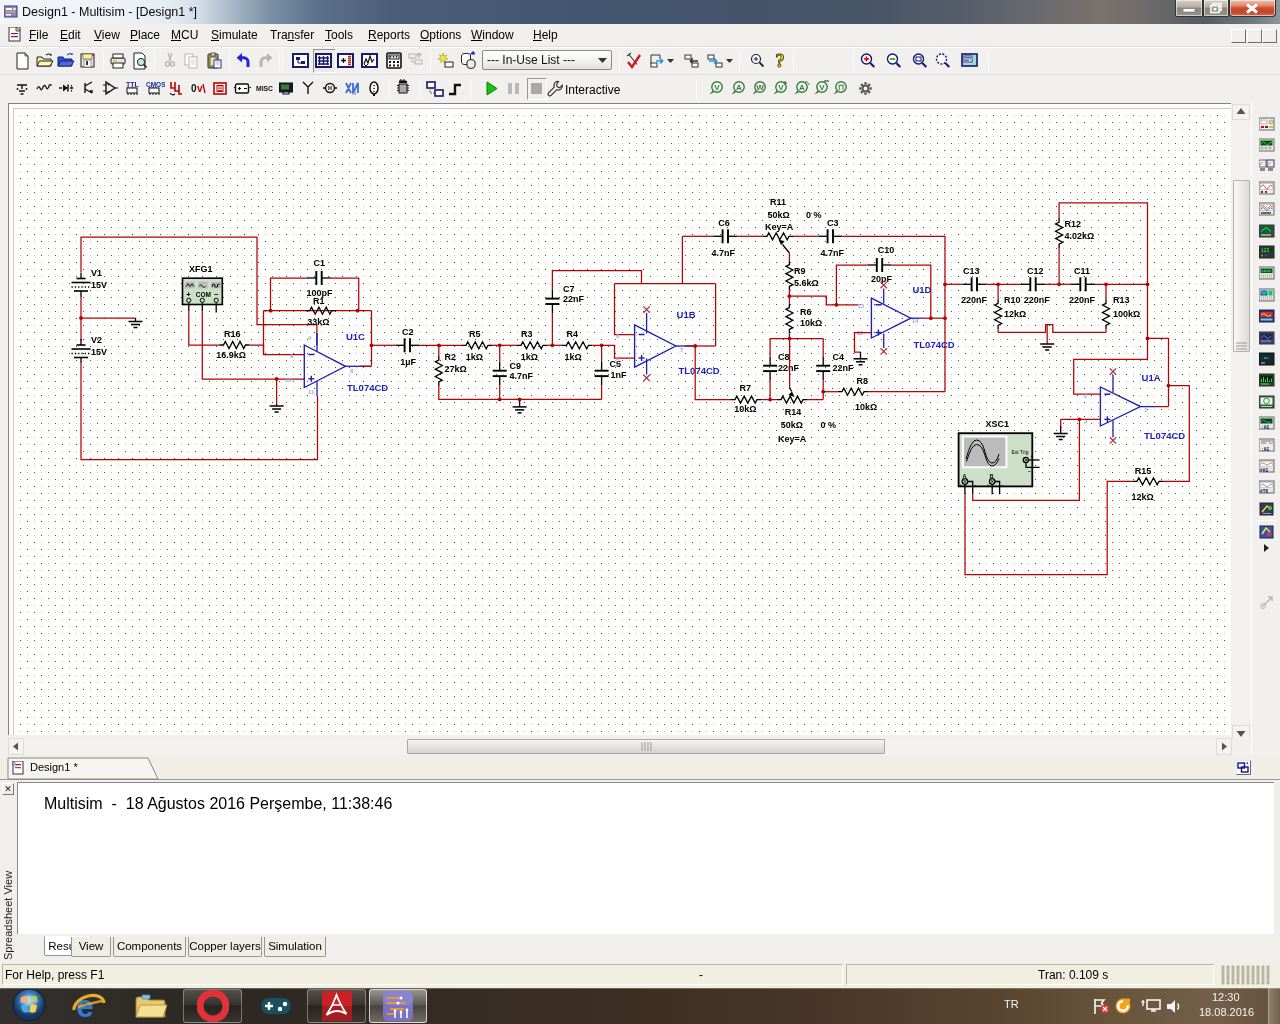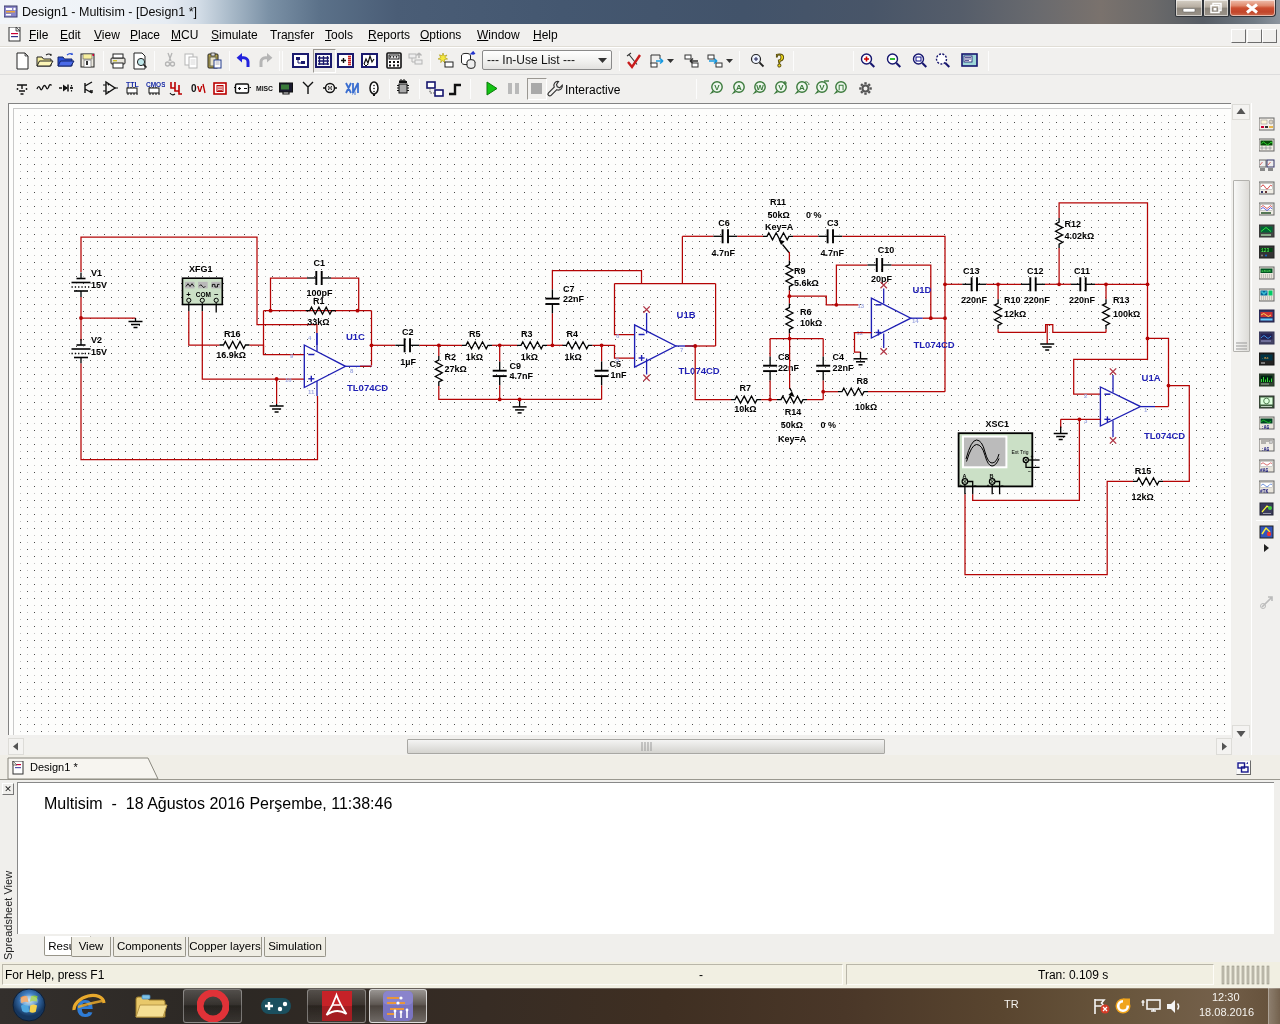--- a/index.html
+++ b/index.html
@@ -115,21 +115,21 @@
       <div class="mi" style="left:29px;"><u>F</u>ile</div>
       <div class="mi" style="left:60px;"><u>E</u>dit</div>
       <div class="mi" style="left:94px;"><u>V</u>iew</div>
       <div class="mi" style="left:130px;"><u>P</u>lace</div>
       <div class="mi" style="left:171px;"><u>M</u>CU</div>
       <div class="mi" style="left:211px;"><u>S</u>imulate</div>
       <div class="mi" style="left:270px;">Tra<u>n</u>sfer</div>
       <div class="mi" style="left:325px;"><u>T</u>ools</div>
       <div class="mi" style="left:368px;"><u>R</u>eports</div>
       <div class="mi" style="left:420px;"><u>O</u>ptions</div>
-      <div class="mi" style="left:471px;margin-left:6px;"><u>W</u>indow</div>
+      <div class="mi" style="left:471px;"><u>W</u>indow</div>
       <div class="mi" style="left:533px;"><u>H</u>elp</div>
       <div class="mdibtn" style="left:1231px;"></div>
       <svg class="abs" style="left:1231px;top:29px;" width="15" height="14" viewBox="0 0 15 14">
         <rect x="3" y="10" width="8" height="2" fill="#000"></rect>
       </svg>
       <div class="mdibtn" style="left:1246.5px;"></div>
       <svg class="abs" style="left:1246.5px;top:29px;" width="15" height="14" viewBox="0 0 15 14">
         <rect x="3" y="5" width="7" height="6" fill="#fff" stroke="#000" stroke-width="1.2"></rect>
         <path d="M5 5 v-2 h7 v6 h-2" fill="none" stroke="#000" stroke-width="1.2"></path>
       </svg>

